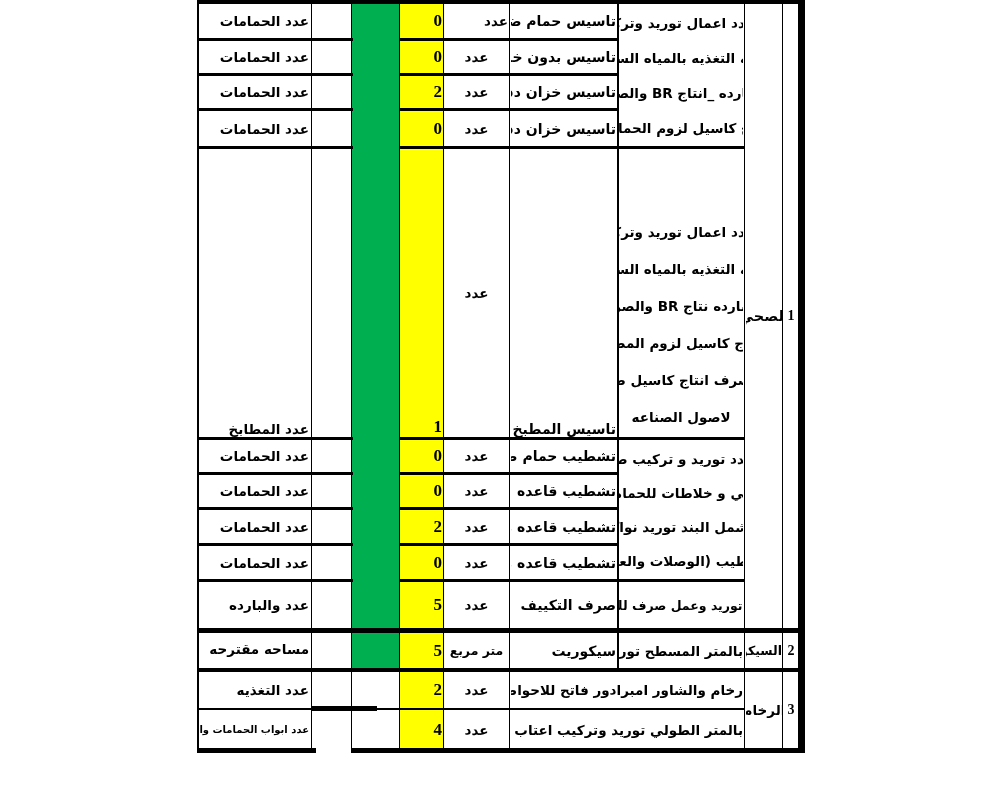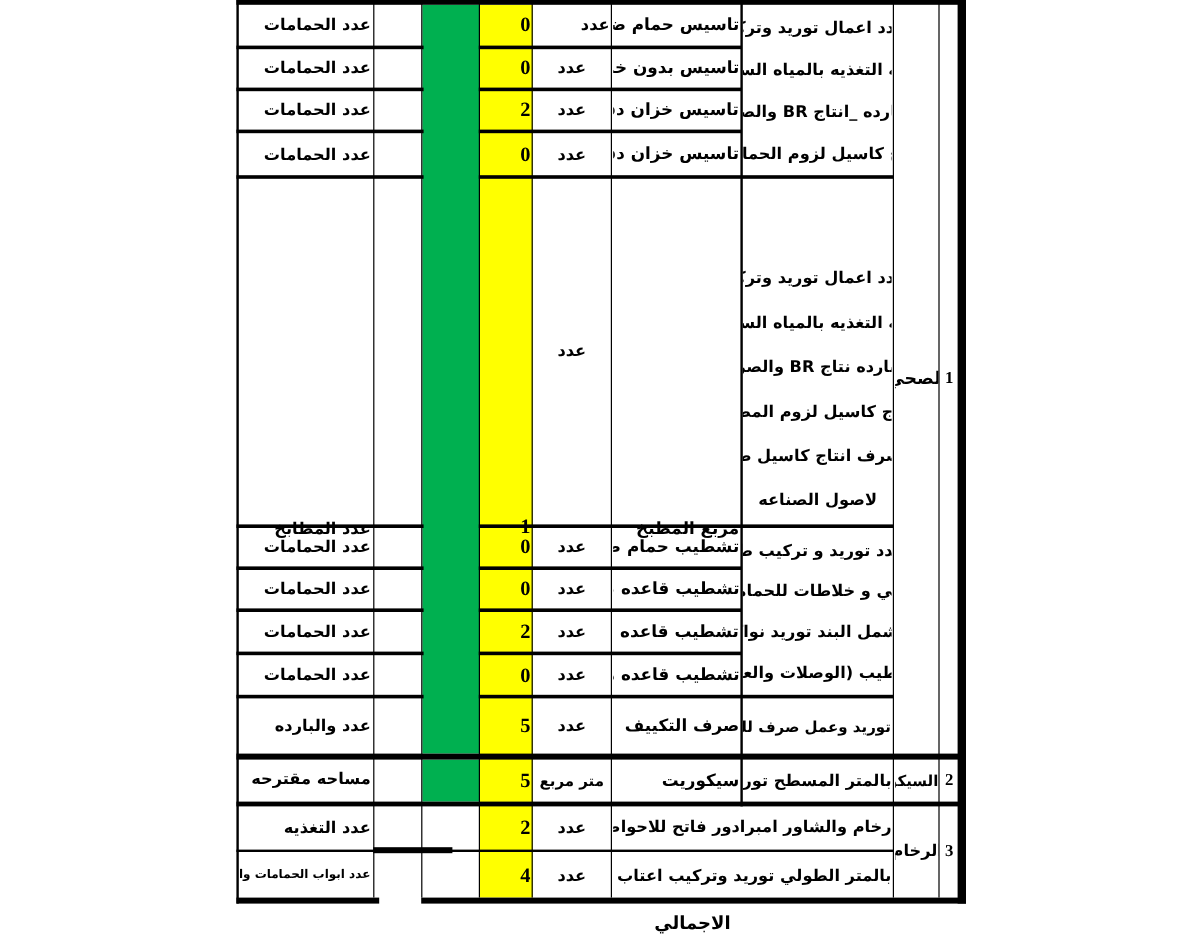--- a/index.html
+++ b/index.html
@@ -6,21 +6,21 @@
   #stage{position:relative;width:1000px;height:788px;background:#ffffff;overflow:hidden;
          font-family:"DejaVu Sans",sans-serif;direction:rtl;text-decoration:underline;}
   .bar{position:absolute;background:#000;}
   .bg{position:absolute;}
   .bg-green{background:#00B050;}
   .bg-yellow{background:#FFFF00;}
   .cell{position:absolute;display:flex;align-items:center;overflow:hidden;color:#000;
         font-weight:bold;font-size:13.5px;white-space:nowrap;}
   .c{justify-content:center;text-align:center;}
   .r{justify-content:flex-start;padding-right:3px;}
-  .bottom{align-items:flex-end;padding-bottom:4px;margin-top:12px;}
+  .bottom{align-items:flex-end;padding-bottom:4px;}
   .qty{font-family:"Liberation Serif","DejaVu Serif",serif;font-weight:700;font-size:17px;}
   .no{font-family:"Liberation Serif","DejaVu Serif",serif;font-weight:700;font-size:14px;}
   .sub{font-size:14px;}
   .main{font-size:13.5px;}
   .lines{position:absolute;display:flex;flex-direction:column;overflow:hidden;color:#000;
          font-weight:bold;font-size:13.5px;white-space:nowrap;}
   .lines .ln{display:flex;align-items:center;justify-content:center;flex:0 0 auto;}
   .small{font-size:10px;}
 </style>
 </head>
@@ -108,21 +108,21 @@
   <div class="cell c" style="left:445px;top:546px;width:63px;height:33px;">عدد</div>
   <div class="cell c" style="left:445px;top:582px;width:63px;height:46px;">عدد</div>
   <div class="cell c" style="left:445px;top:633px;width:63px;height:35px;font-size:12.5px;">متر مربع</div>
   <div class="cell c" style="left:445px;top:672px;width:63px;height:36px;">عدد</div>
   <div class="cell c" style="left:445px;top:711px;width:63px;height:37px;">عدد</div>
 
   <div class="cell r sub" style="left:511px;top:4px;width:105px;height:34px;">تاسيس حمام ضيوف بدون</div>
   <div class="cell r sub" style="left:511px;top:41px;width:105px;height:32px;">تاسيس بدون خزان دفن</div>
   <div class="cell r sub" style="left:511px;top:76px;width:105px;height:32px;">تاسيس خزان دفن</div>
   <div class="cell r sub" style="left:511px;top:111px;width:105px;height:35px;">تاسيس خزان دفن وجاكوزي</div>
-  <div class="cell r sub bottom" style="left:511px;top:149px;width:105px;height:288px;">مربع المطبخ</div>
+  <div class="cell r sub bottom" style="left:511px;top:149px;width:105px;height:288px;">تاسيس المطبخ</div>
   <div class="cell r sub" style="left:511px;top:440px;width:105px;height:32px;">تشطيب حمام ضيوف بدون</div>
   <div class="cell r sub" style="left:511px;top:475px;width:105px;height:32px;">تشطيب قاعده غير معلقه</div>
   <div class="cell r sub" style="left:511px;top:510px;width:105px;height:33px;">تشطيب قاعده معلقه</div>
   <div class="cell r sub" style="left:511px;top:546px;width:105px;height:33px;">تشطيب قاعده معلقه وبانيو</div>
   <div class="cell r sub" style="left:511px;top:582px;width:105px;height:46px;">صرف التكييف</div>
   <div class="cell r sub" style="left:511px;top:633px;width:105px;height:35px;">سيكوريت</div>
 
   <div class="lines" style="left:619px;top:4px;width:124px;height:142px;justify-content:center;">
     <span class="ln" style="height:35px;">بالعدد اعمال توريد وتركيب</span>
     <span class="ln" style="height:35px;">شبكه التغذيه بالمياه الساخنه</span>
@@ -149,15 +149,14 @@
   <div class="cell r main" style="left:511px;top:711px;width:232px;height:37px;">بالمتر الطولي توريد وتركيب اعتاب للحمامات والشاور</div>
 
   <div class="cell c" style="left:746px;top:4px;width:36px;height:624px;font-size:14.5px;">الصحي</div>
   <div class="cell r" style="left:746px;top:633px;width:36px;height:35px;font-size:12.5px;padding-right:1px;">السيكوريت</div>
   <div class="cell c" style="left:746px;top:672px;width:36px;height:76px;font-size:13.5px;">الرخام</div>
 
   <div class="cell c no" style="left:784px;top:4px;width:14px;height:624px;">1</div>
   <div class="cell c no" style="left:784px;top:633px;width:14px;height:35px;">2</div>
   <div class="cell c no" style="left:784px;top:672px;width:14px;height:76px;">3</div>
 
-  <div class="cell c" style="left:497px;top:753px;width:160px;height:32px;font-size:15px;">الاجمالي</div>
 
 </div>
 
 </body></html>

